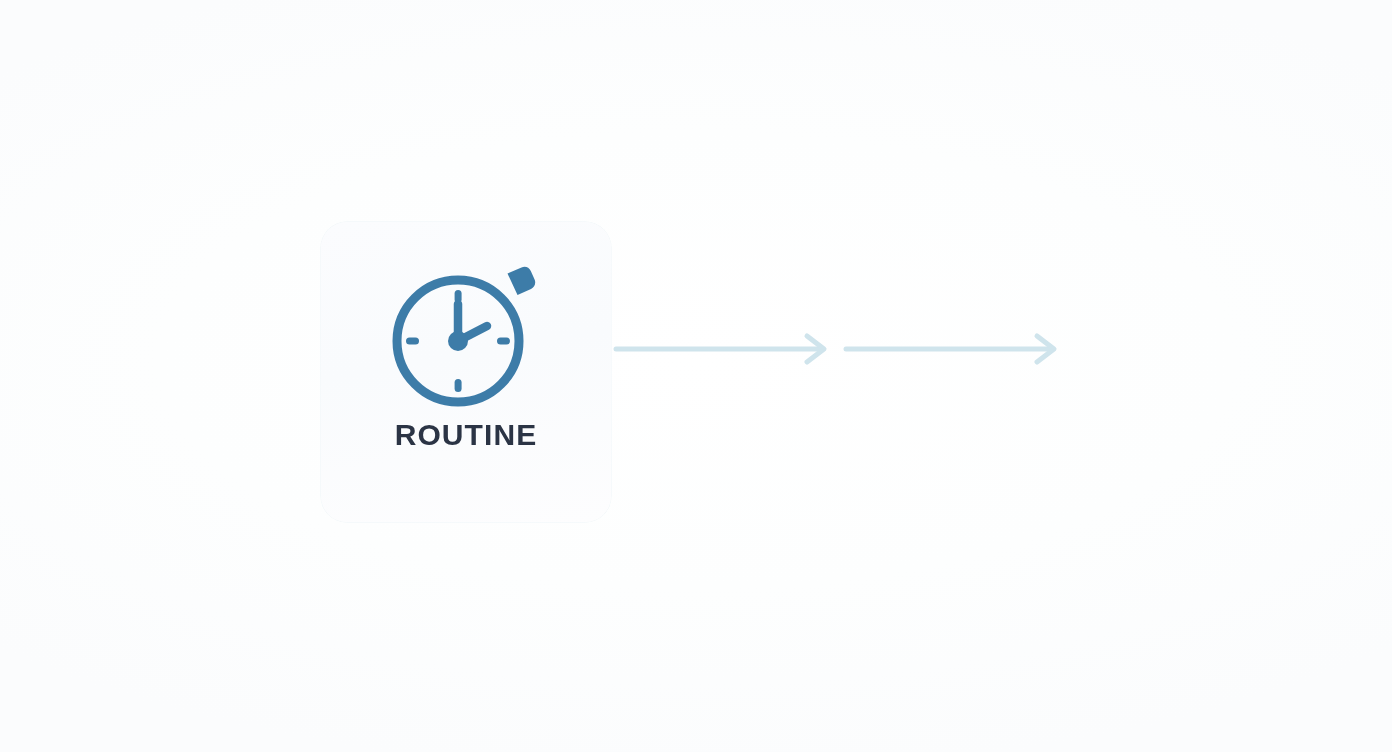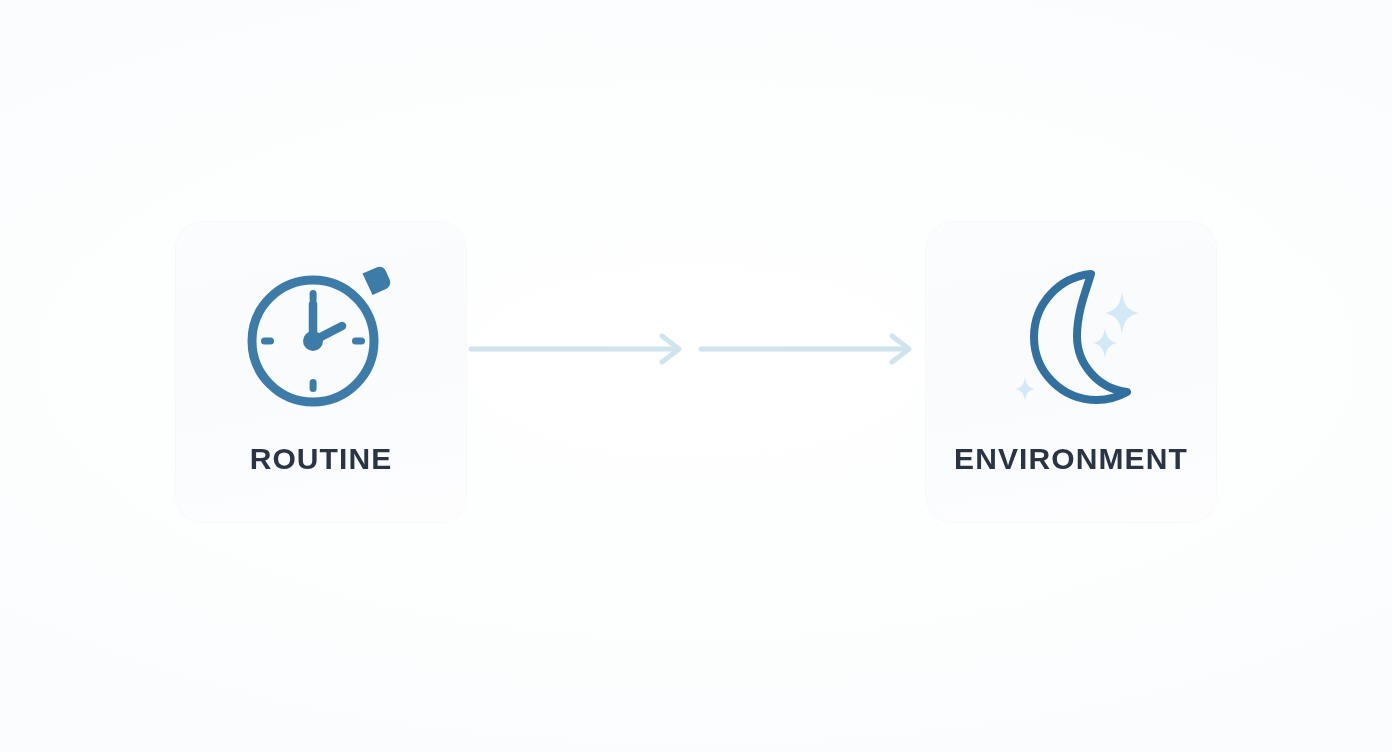--- a/index.html
+++ b/index.html
@@ -60,21 +60,20 @@
   .icon-wrap {
     width: 180px;
     height: 170px;
     margin-top: 28px;
     display: flex;
     align-items: center;
     justify-content: center;
   }
 
   .step-label {
-    margin-top: 24px;
     font-size: 30px;
     font-weight: bold;
     letter-spacing: 1.1px;
     color: #2b3445;
     text-transform: uppercase;
     line-height: 1;
     white-space: nowrap;
     font-family: "Liberation Sans", sans-serif;
   }
 
@@ -132,35 +131,15 @@
     </div>
 
 
     <div class="connector">
       <svg width="225" height="34" viewBox="0 0 225 34" fill="none" aria-hidden="true">
         <path d="M2 17 H206" stroke="#cfe4ec" stroke-width="5" stroke-linecap="round"></path>
         <path d="M193 4 L210 17 L193 30" stroke="#cfe4ec" stroke-width="5" stroke-linecap="round" stroke-linejoin="round" fill="none"></path>
       </svg>
     </div>
 
-    <div class="step">
-      <div class="icon-wrap">
-        <svg width="168" height="160" viewBox="0 0 168 160" fill="none" aria-hidden="true">
-
-          <path d="M104 19
-                   C 72 22, 47 49, 47 82
-                   C 47 117, 75 145, 110 145
-                   C 121 145, 131 142, 140 137
-                   C 112 134, 90 110, 90 81
-                   C 90 56, 100 33, 104 19 Z" stroke="#32719f" stroke-width="8" stroke-linejoin="round" stroke-linecap="round" fill="none"></path>
-
-          <path d="M135 37 C137 51, 141 55, 152 58 C141 61, 137 65, 135 79 C133 65, 129 61, 118 58 C129 55, 133 51, 135 37 Z" fill="#d3e9f5"></path>
-
-          <path d="M118 73 C119.5 83, 122.5 86, 130 88 C122.5 90, 119.5 93, 118 103 C116.5 93, 113.5 90, 106 88 C113.5 86, 116.5 83, 118 73 Z" fill="#d3e9f5"></path>
-
-          <path d="M38 122 C39.2 130, 41.6 132.4, 47.5 134 C41.6 135.6, 39.2 138, 38 146 C36.8 138, 34.4 135.6, 28.5 134 C34.4 132.4, 36.8 130, 38 122 Z" fill="#d3e9f5"></path>
-        </svg>
-      </div>
-      <div class="step-label">ENVIRONMENT</div>
-    </div>
 
   </div>
 </div>
 
 </body></html>

